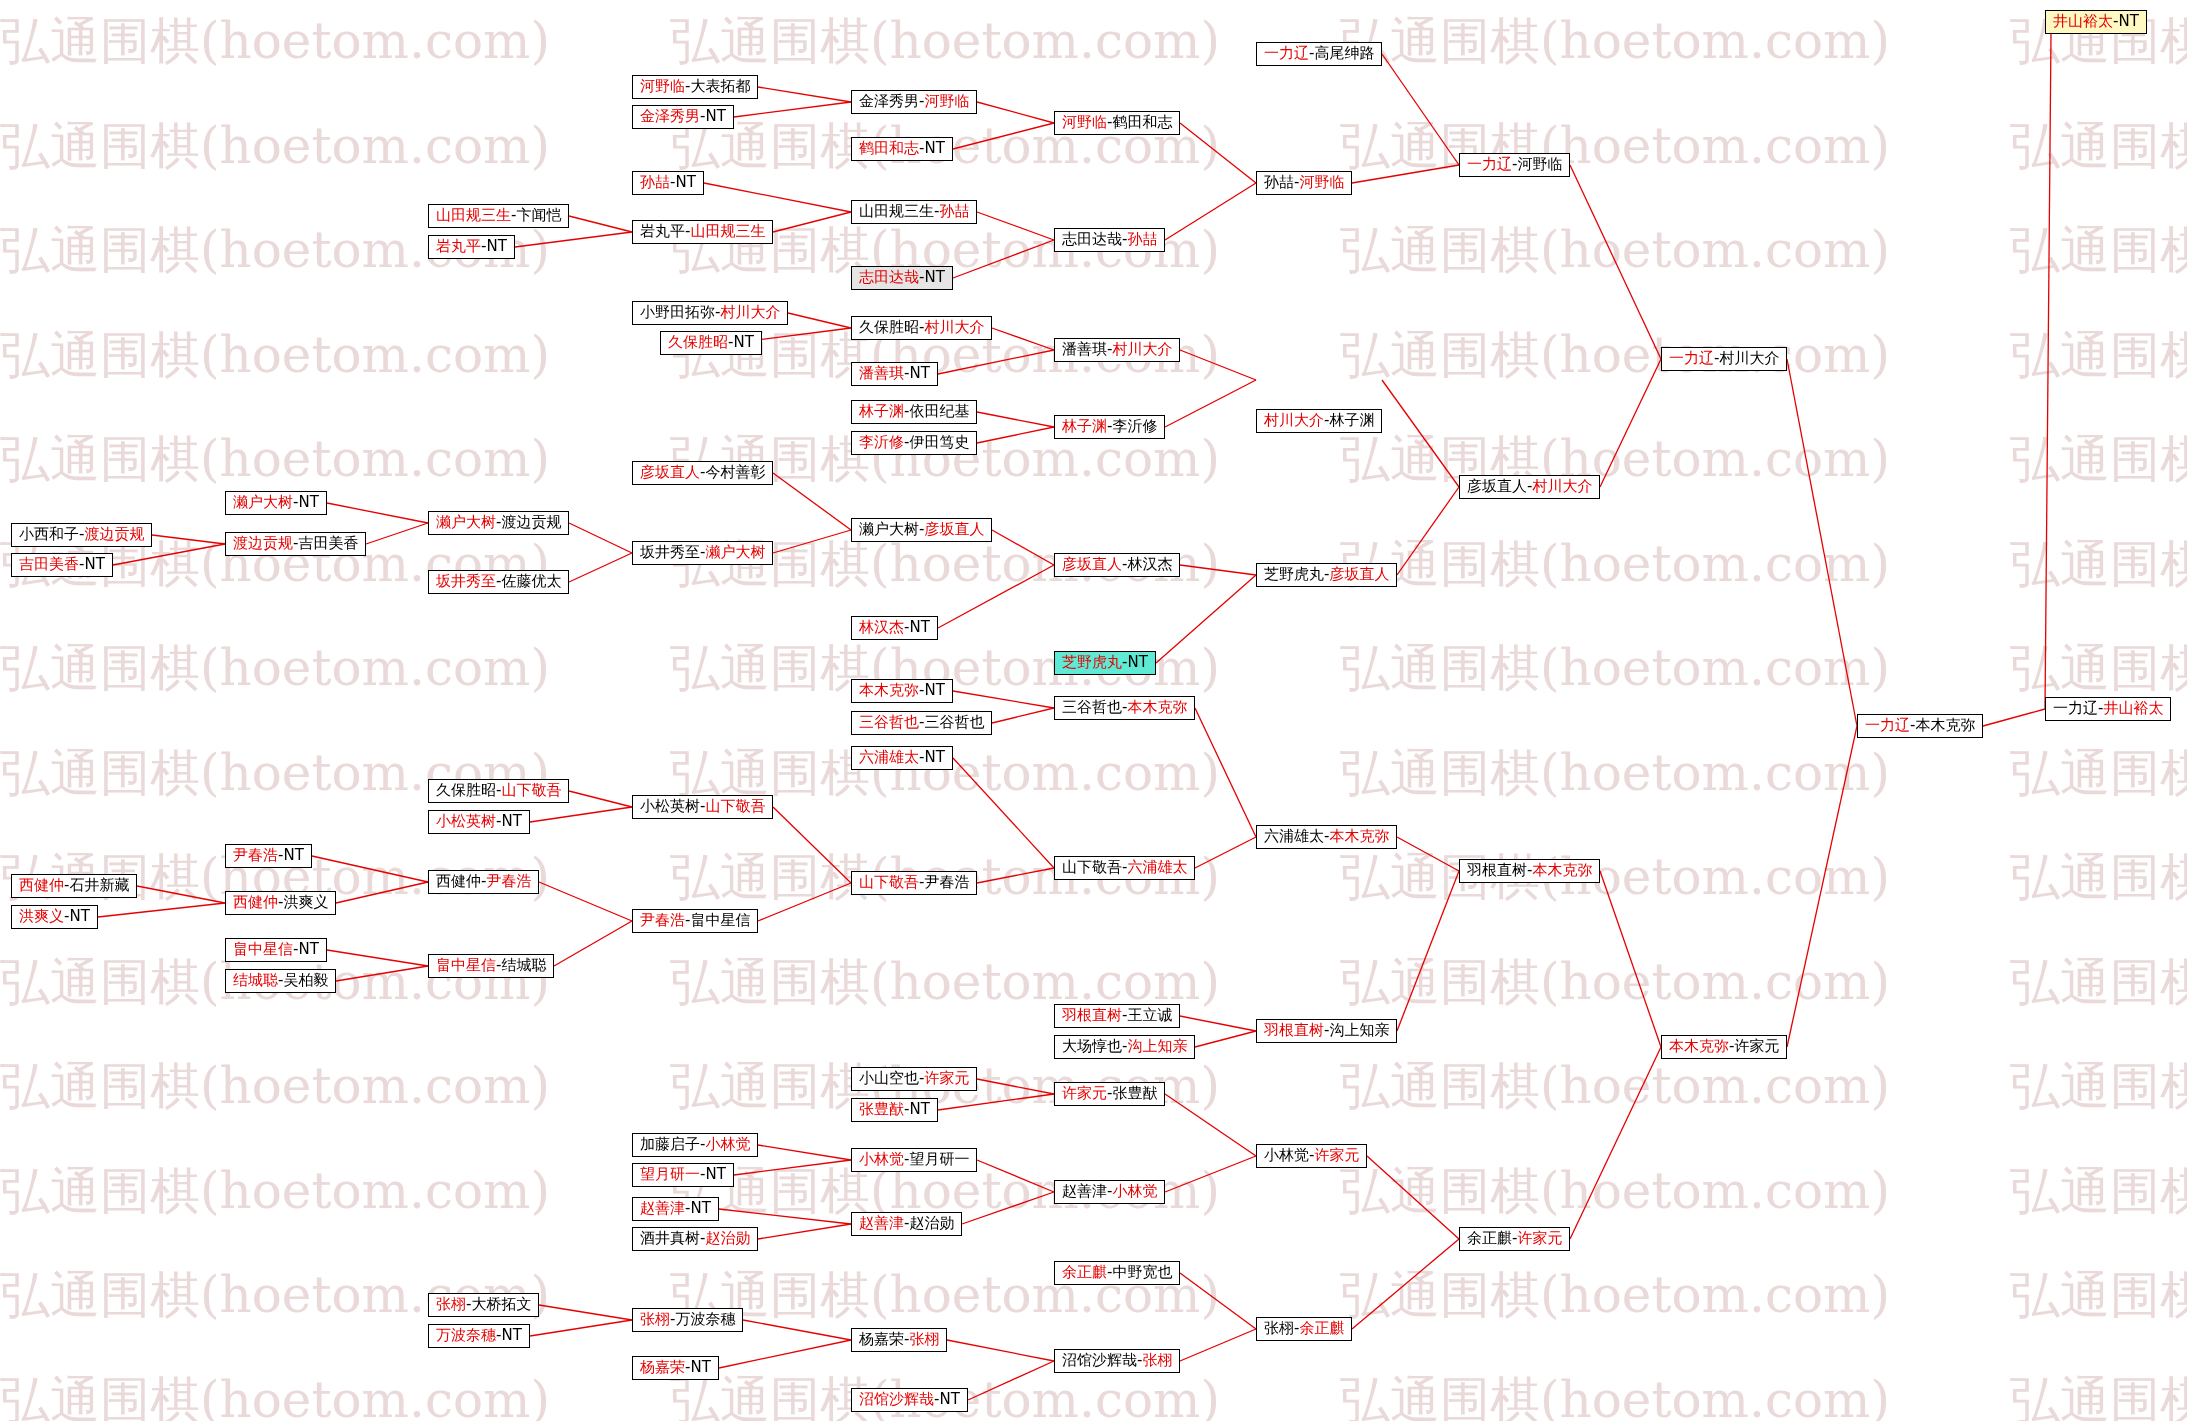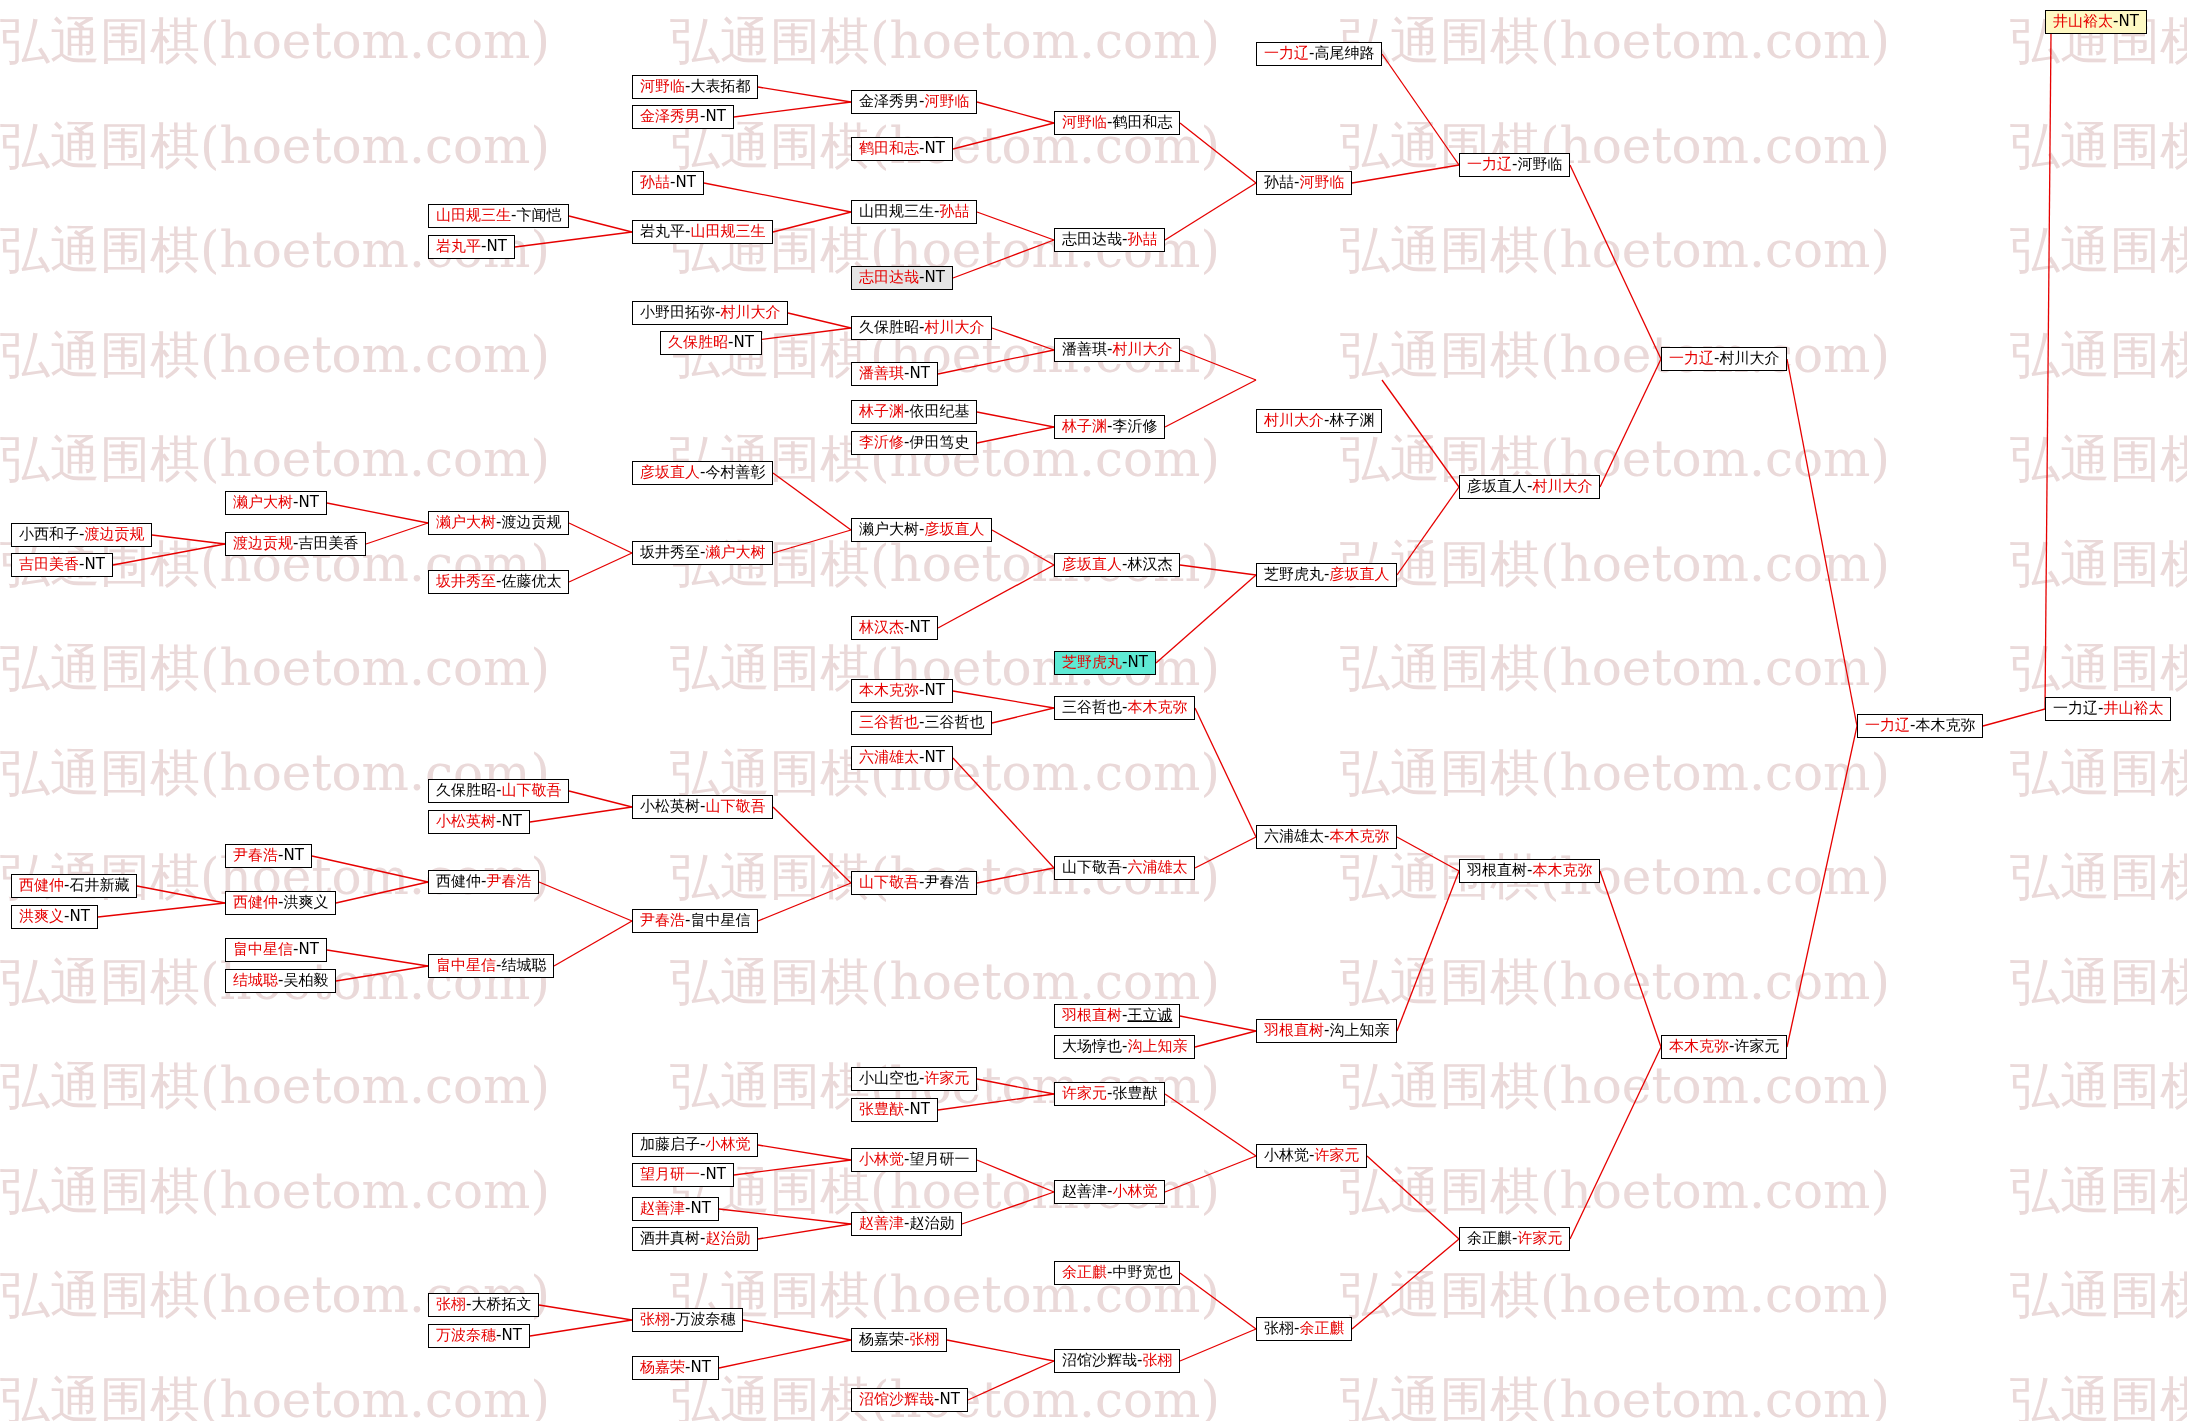--- a/index.html
+++ b/index.html
@@ -229,21 +229,21 @@
     <div class="match-box" style="left: 225px; top: 891px; border-color: rgb(0, 0, 0); background: rgb(255, 255, 255);"><span style="color: rgb(230, 0, 0);">西健仲</span><span style="color: rgb(0, 0, 0);">-</span><span style="color: rgb(0, 0, 0);">洪爽义</span></div>
     <div class="match-box" style="left: 225px; top: 938px; border-color: rgb(0, 0, 0); background: rgb(255, 255, 255);"><span style="color: rgb(230, 0, 0);">畠中星信</span><span style="color: rgb(0, 0, 0);">-</span><span style="color: rgb(0, 0, 0);">NT</span></div>
     <div class="match-box" style="left: 225px; top: 969px; border-color: rgb(0, 0, 0); background: rgb(255, 255, 255);"><span style="color: rgb(230, 0, 0);">结城聪</span><span style="color: rgb(0, 0, 0);">-</span><span style="color: rgb(0, 0, 0);">吴柏毅</span></div>
     <div class="match-box" style="left: 428px; top: 870px; border-color: rgb(0, 0, 0); background: rgb(255, 255, 255);"><span style="color: rgb(0, 0, 0);">西健仲</span><span style="color: rgb(0, 0, 0);">-</span><span style="color: rgb(230, 0, 0);">尹春浩</span></div>
     <div class="match-box" style="left: 428px; top: 954px; border-color: rgb(0, 0, 0); background: rgb(255, 255, 255);"><span style="color: rgb(230, 0, 0);">畠中星信</span><span style="color: rgb(0, 0, 0);">-</span><span style="color: rgb(0, 0, 0);">结城聪</span></div>
     <div class="match-box" style="left: 632px; top: 909px; border-color: rgb(0, 0, 0); background: rgb(255, 255, 255);"><span style="color: rgb(230, 0, 0);">尹春浩</span><span style="color: rgb(0, 0, 0);">-</span><span style="color: rgb(0, 0, 0);">畠中星信</span></div>
     <div class="match-box" style="left: 851px; top: 871px; border-color: rgb(0, 0, 0); background: rgb(255, 255, 255);"><span style="color: rgb(230, 0, 0);">山下敬吾</span><span style="color: rgb(0, 0, 0);">-</span><span style="color: rgb(0, 0, 0);">尹春浩</span></div>
     <div class="match-box" style="left: 1054px; top: 856px; border-color: rgb(0, 0, 0); background: rgb(255, 255, 255);"><span style="color: rgb(0, 0, 0);">山下敬吾</span><span style="color: rgb(0, 0, 0);">-</span><span style="color: rgb(230, 0, 0);">六浦雄太</span></div>
     <div class="match-box" style="left: 1256px; top: 825px; border-color: rgb(0, 0, 0); background: rgb(255, 255, 255);"><span style="color: rgb(0, 0, 0);">六浦雄太</span><span style="color: rgb(0, 0, 0);">-</span><span style="color: rgb(230, 0, 0);">本木克弥</span></div>
     <div class="match-box" style="left: 1459px; top: 859px; border-color: rgb(0, 0, 0); background: rgb(255, 255, 255);"><span style="color: rgb(0, 0, 0);">羽根直树</span><span style="color: rgb(0, 0, 0);">-</span><span style="color: rgb(230, 0, 0);">本木克弥</span></div>
-    <div class="match-box" style="left: 1054px; top: 1004px; border-color: rgb(0, 0, 0); background: rgb(255, 255, 255);"><span style="color: rgb(230, 0, 0);">羽根直树</span><span style="color: rgb(0, 0, 0);">-</span><span style="color: rgb(0, 0, 0); text-decoration: underline;">王立诚</span></div>
+    <div class="match-box" style="left: 1054px; top: 1004px; border-color: rgb(0, 0, 0); background: rgb(255, 255, 255);"><span style="color: rgb(230, 0, 0);">羽根直树</span><span style="color: rgb(0, 0, 0);">-</span><span style="color: rgb(0, 0, 0);">王立诚</span></div>
     <div class="match-box" style="left: 1054px; top: 1035px; border-color: rgb(0, 0, 0); background: rgb(255, 255, 255);"><span style="color: rgb(0, 0, 0);">大场惇也</span><span style="color: rgb(0, 0, 0);">-</span><span style="color: rgb(230, 0, 0);">沟上知亲</span></div>
     <div class="match-box" style="left: 1256px; top: 1019px; border-color: rgb(0, 0, 0); background: rgb(255, 255, 255);"><span style="color: rgb(230, 0, 0);">羽根直树</span><span style="color: rgb(0, 0, 0);">-</span><span style="color: rgb(0, 0, 0);">沟上知亲</span></div>
     <div class="match-box" style="left: 851px; top: 1067px; border-color: rgb(0, 0, 0); background: rgb(255, 255, 255);"><span style="color: rgb(0, 0, 0);">小山空也</span><span style="color: rgb(0, 0, 0);">-</span><span style="color: rgb(230, 0, 0);">许家元</span></div>
     <div class="match-box" style="left: 851px; top: 1098px; border-color: rgb(0, 0, 0); background: rgb(255, 255, 255);"><span style="color: rgb(230, 0, 0);">张豊猷</span><span style="color: rgb(0, 0, 0);">-</span><span style="color: rgb(0, 0, 0);">NT</span></div>
     <div class="match-box" style="left: 1054px; top: 1082px; border-color: rgb(0, 0, 0); background: rgb(255, 255, 255);"><span style="color: rgb(230, 0, 0);">许家元</span><span style="color: rgb(0, 0, 0);">-</span><span style="color: rgb(0, 0, 0);">张豊猷</span></div>
     <div class="match-box" style="left: 632px; top: 1133px; border-color: rgb(0, 0, 0); background: rgb(255, 255, 255);"><span style="color: rgb(0, 0, 0);">加藤启子</span><span style="color: rgb(0, 0, 0);">-</span><span style="color: rgb(230, 0, 0);">小林觉</span></div>
     <div class="match-box" style="left: 632px; top: 1163px; border-color: rgb(0, 0, 0); background: rgb(255, 255, 255);"><span style="color: rgb(230, 0, 0);">望月研一</span><span style="color: rgb(0, 0, 0);">-</span><span style="color: rgb(0, 0, 0);">NT</span></div>
     <div class="match-box" style="left: 851px; top: 1148px; border-color: rgb(0, 0, 0); background: rgb(255, 255, 255);"><span style="color: rgb(230, 0, 0);">小林觉</span><span style="color: rgb(0, 0, 0);">-</span><span style="color: rgb(0, 0, 0);">望月研一</span></div>
     <div class="match-box" style="left: 632px; top: 1197px; border-color: rgb(0, 0, 0); background: rgb(255, 255, 255);"><span style="color: rgb(230, 0, 0);">赵善津</span><span style="color: rgb(0, 0, 0);">-</span><span style="color: rgb(0, 0, 0);">NT</span></div>
     <div class="match-box" style="left: 632px; top: 1227px; border-color: rgb(0, 0, 0); background: rgb(255, 255, 255);"><span style="color: rgb(0, 0, 0);">酒井真树</span><span style="color: rgb(0, 0, 0);">-</span><span style="color: rgb(230, 0, 0);">赵治勋</span></div>

